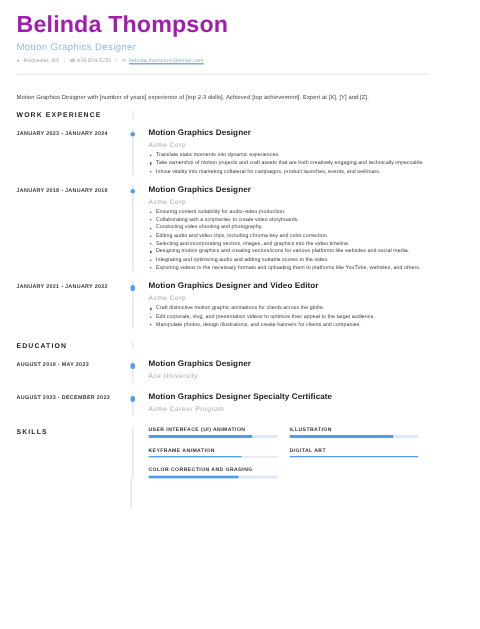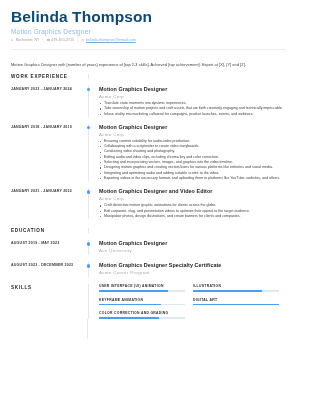--- a/index.html
+++ b/index.html
@@ -22,21 +22,21 @@
     box-sizing: border-box;
     padding: 9px 11px 0 11px;
     position: relative;
   }
 
   
   .name {
     font-size: 15.5px;
     font-weight: bold;
     letter-spacing: 0.1px;
-    color: #0c4a6e;
+    color: #a21caf;
     line-height: 1.05;
     margin: 0 0 3px 0;
   }
   .job-title {
     font-size: 6.4px;
     color: #8fb9e8;
     letter-spacing: 0.25px;
     margin-bottom: 3px;
   }
   .contact-row {

